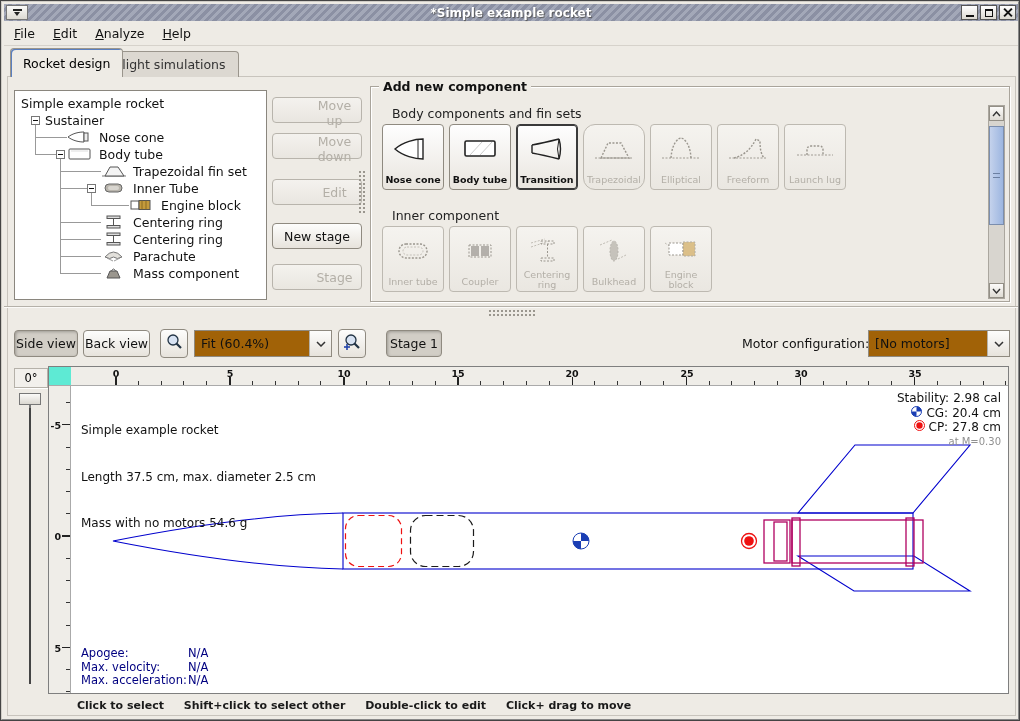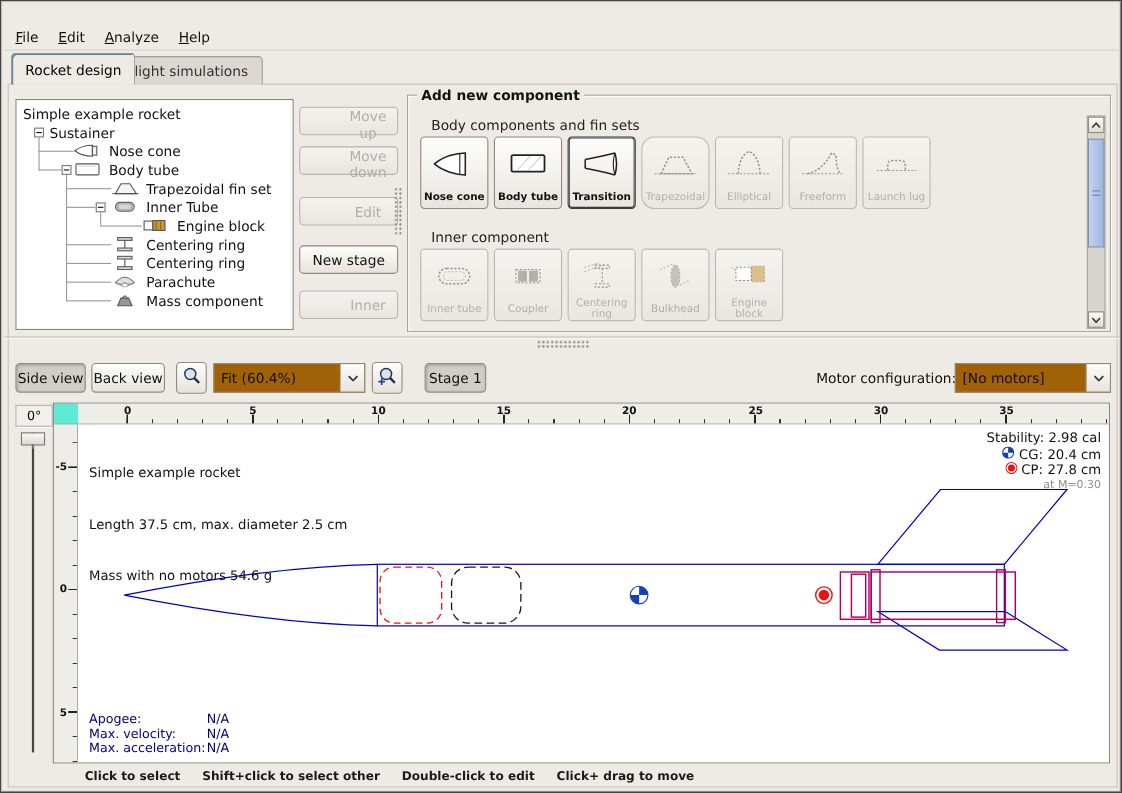--- a/index.html
+++ b/index.html
@@ -151,20 +151,37 @@
   .flight-row { display:flex; } .flight-row .fl { width:107px; } .flight-row .fv { font-weight:normal; }
 
   .hintbar { position:absolute; left:75px; top:697px; font-size:11px; font-weight:bold; color:#1a1a1a; }
   .hintbar span { margin-right:16px; }
 </style>
 </head>
 <body>
 
 <div class="win">
 
+  <div class="titlebar">
+    <div class="winmenu-btn">
+        <span class="winmenu-glyph"></span>
+      </div>
+    <div class="title-text">*Simple example rocket</div>
+    <div class="winbtns">
+      <div class="winbtn">
+          <span class="gl-min"></span>
+        </div>
+      <div class="winbtn">
+          <span class="gl-max"></span>
+        </div>
+      <div class="winbtn">
+          <span class="gl-close"></span>
+        </div>
+    </div>
+  </div>
 
   <div class="menubar">
     <span class="menu-item">File</span>
     <span class="menu-item">Edit</span>
     <span class="menu-item">Analyze</span>
     <span class="menu-item">Help</span>
   </div>
 
   <div class="tabbar">
     <div class="tab active">Rocket design</div>
@@ -287,21 +304,21 @@
           </svg>
       </span>
       <span class="tlabel" style="left:118px;">Mass component</span>
     </div>
   </div>
 
   <button class="act-btn disabled" style="top:95px;">Move up</button>
   <button class="act-btn disabled" style="top:131px;">Move down</button>
   <button class="act-btn disabled" style="top:177px;">Edit</button>
   <button class="act-btn" style="top:221px;">New stage</button>
-  <button class="act-btn disabled" style="top:262px;">Inner</button>
+  <button class="act-btn disabled" style="top:262px;">Stage</button>
 
   <div class="vgrip"></div>
 
   <div class="groupbox">
     <span class="group-legend">Add new component</span>
   </div>
   <span class="section-label" style="left:390px;top:104px;">Body components and fin sets</span>
   <span class="section-label" style="left:390px;top:206px;">Inner component</span>
 
   <button class="comp-btn" style="left:380px;top:122px;">

